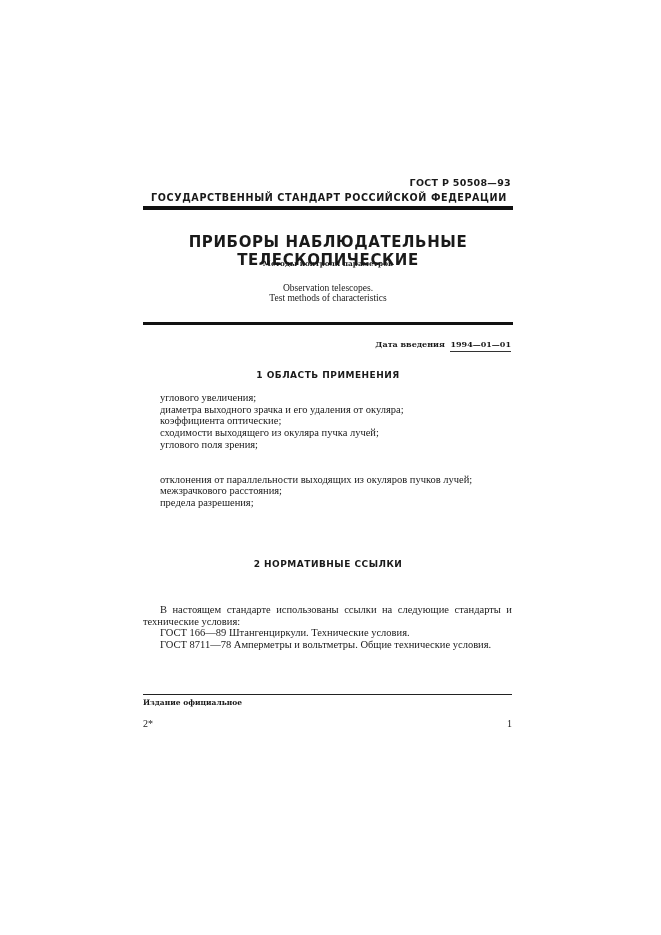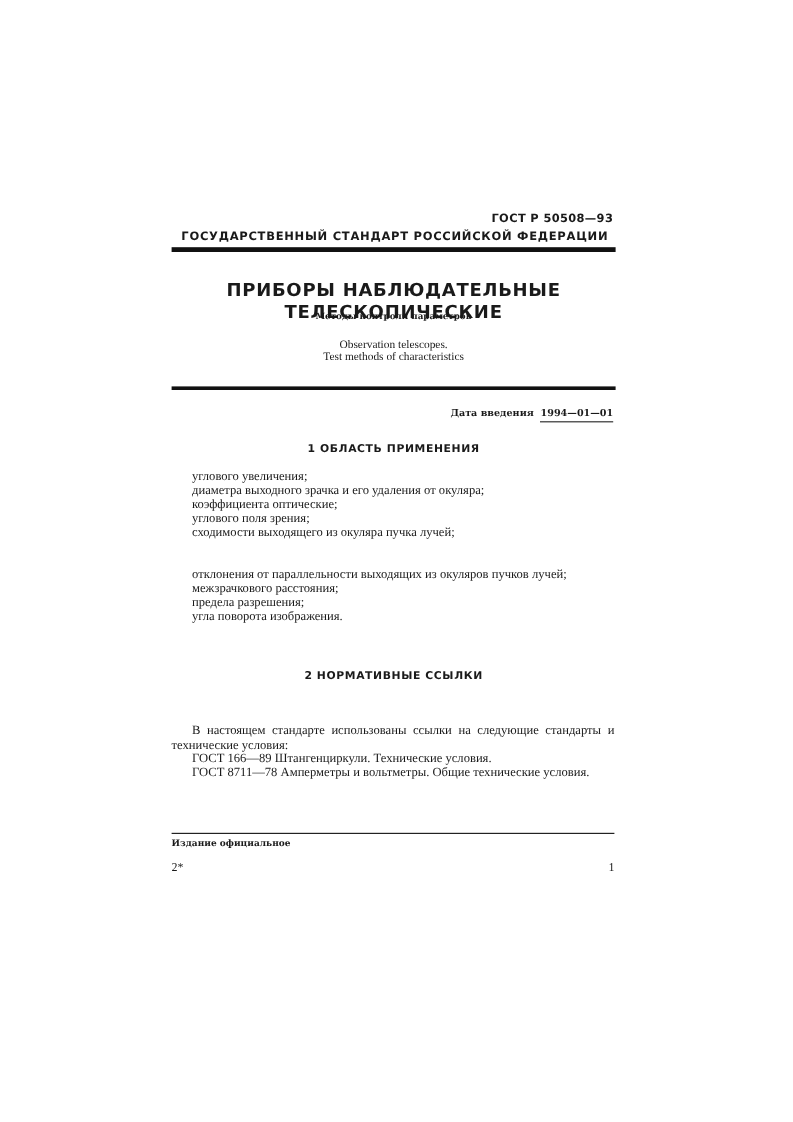--- a/index.html
+++ b/index.html
@@ -44,26 +44,25 @@
   <span>Дата введения</span>&nbsp;
   <span class="val">1994—01—01</span>
 </div>
 
 <div class="abs h1">1 ОБЛАСТЬ ПРИМЕНЕНИЯ</div>
 
 <div class="abs body" style="top:392px;">
   <p class="li">углового увеличения;</p>
   <p class="li">диаметра выходного зрачка и его удаления от окуляра;</p>
   <p class="li">коэффициента оптические;</p>
+  <p class="li">сходимости выходящего из окуляра пучка лучей;</p>
   <p class="li">углового поля зрения;</p>
-  <p class="li">сходимости выходящего из окуляра пучка лучей;</p>
   <p class="indent" style="text-align:justify;margin-top:23px;">отклонения от параллельности выходящих из окуляров пучков лучей;</p>
   <p class="li">межзрачкового расстояния;</p>
   <p class="li">предела разрешения;</p>
-  <p class="li">угла поворота изображения.</p>
 </div>
 
 <div class="abs h2">2 НОРМАТИВНЫЕ ССЫЛКИ</div>
 
 <div class="abs body" style="top:604px;">
   <p class="indent">В настоящем стандарте использованы ссылки на следующие стандарты и технические условия:</p>
   <p class="indent">ГОСТ 166—89 Штангенциркули. Технические условия.</p>
   <p class="indent">ГОСТ 8711—78 Амперметры и вольтметры. Общие технические условия.</p>
 </div>
 

